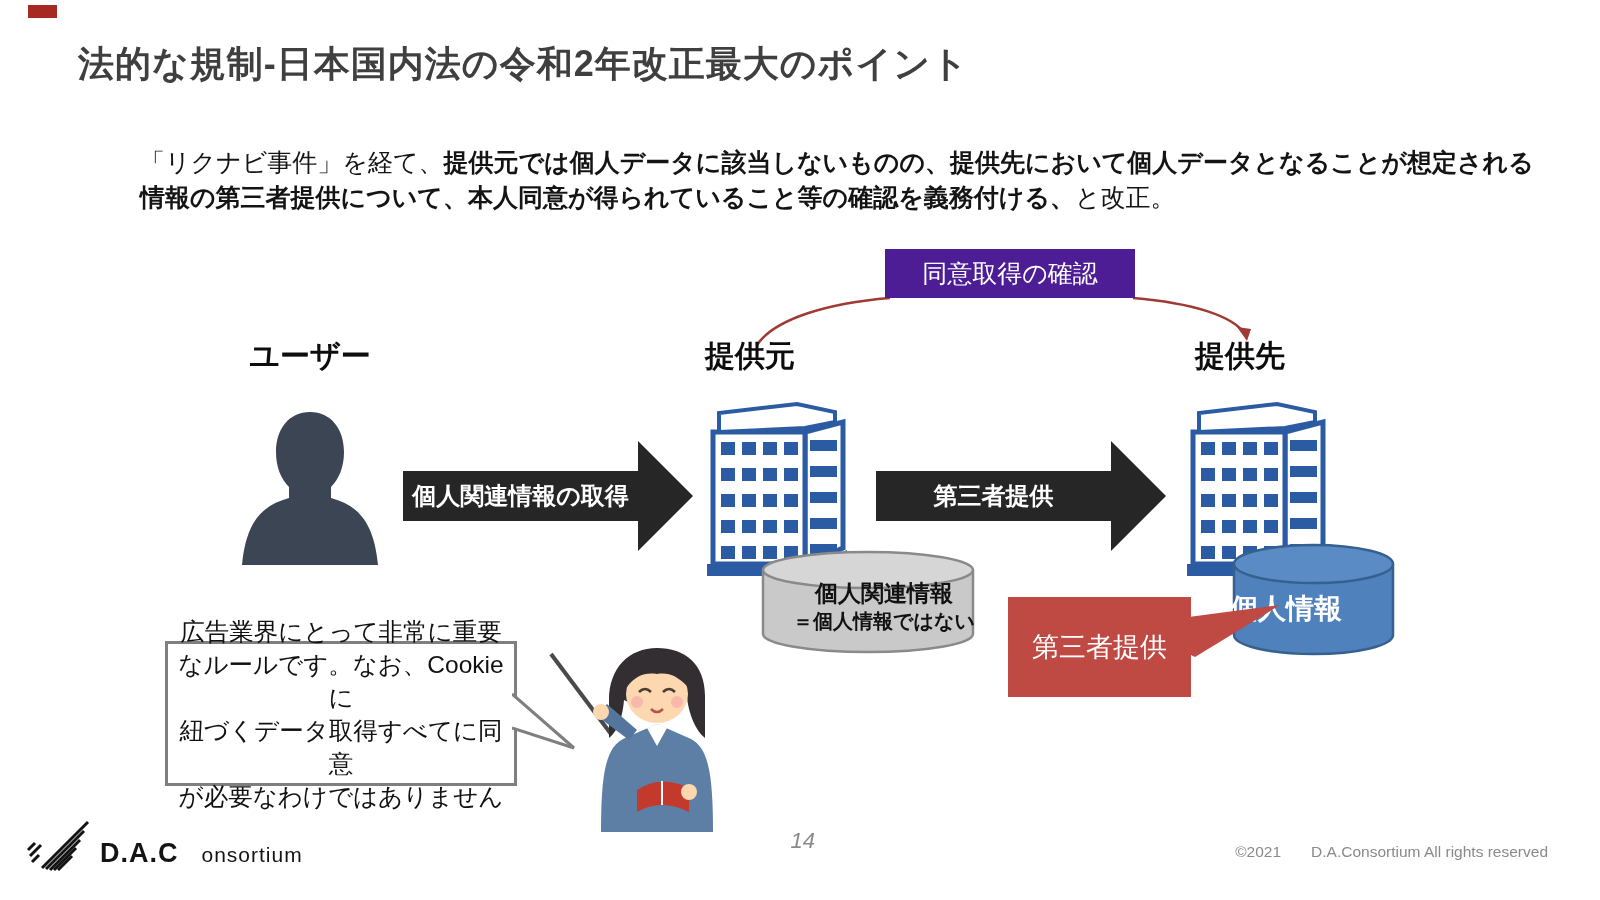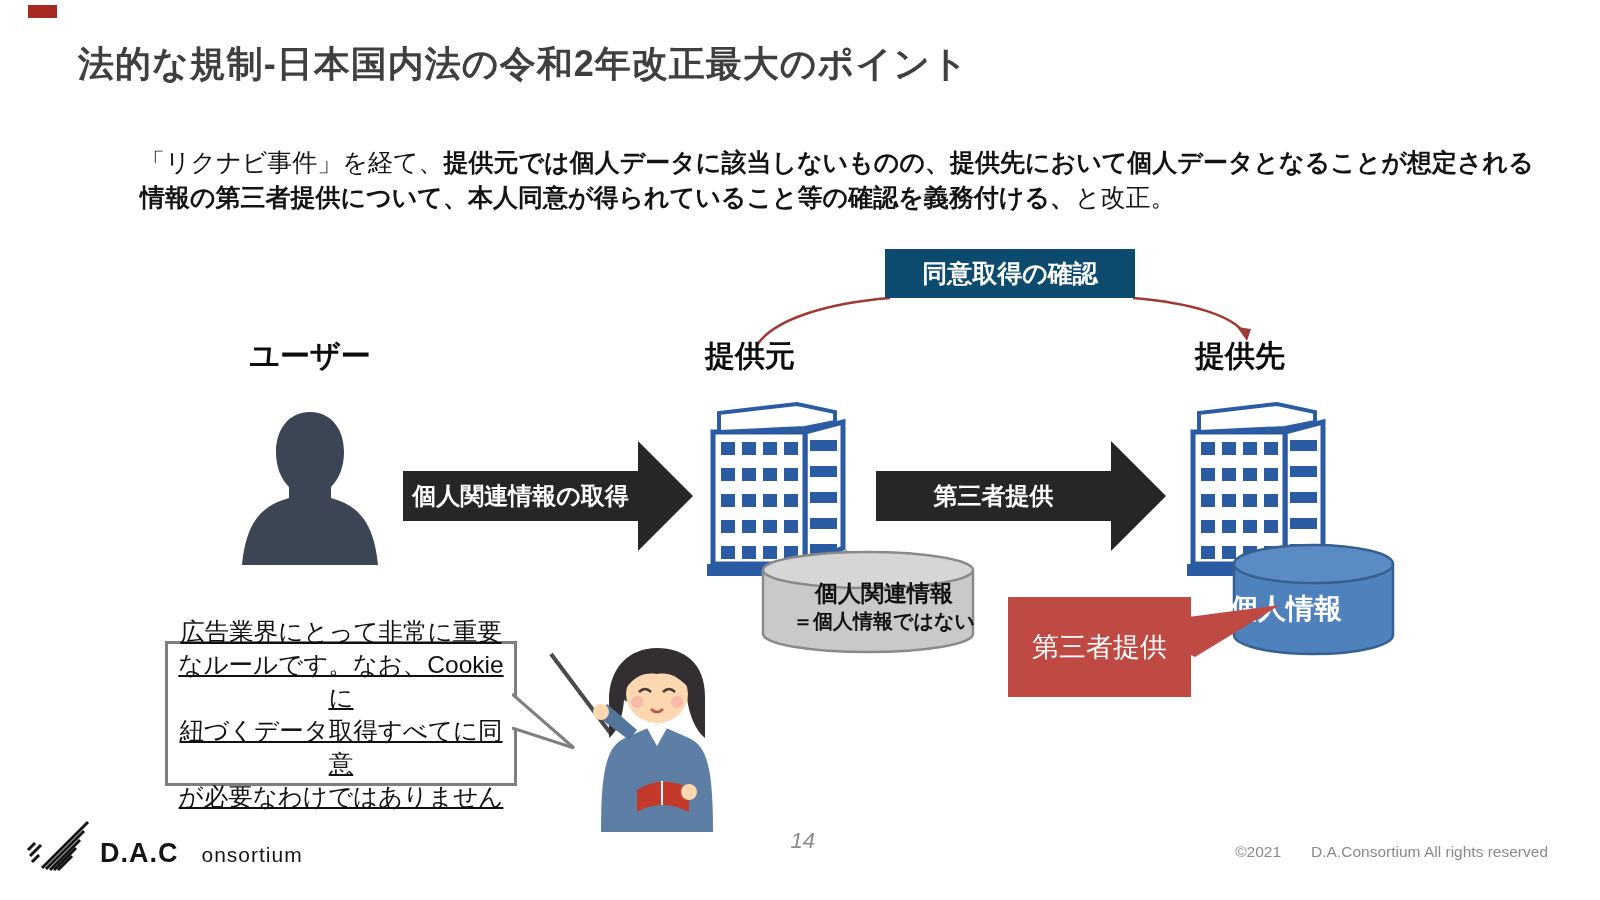--- a/index.html
+++ b/index.html
@@ -6,22 +6,22 @@
   .slide{position:relative;width:1600px;height:900px;background:#ffffff;overflow:hidden;margin:0 auto;}
   .abs{position:absolute;}
 
   .corner-mark{left:28px;top:5px;width:29px;height:13px;background:#a62a21;}
 
   .slide-title{left:78px;top:40px;width:1450px;font-size:36px;font-weight:bold;color:#3f3f3f;letter-spacing:1px;}
 
   .body-text{left:140px;top:120px;width:1405px;font-size:25px;line-height:35px;color:#141414;}
   .body-text .seg-bold{font-weight:bold;}
 
-  .consent-check-box{left:885px;top:249px;width:250px;height:49px;background:#0c4a6e;color:#fff;
-    display:flex;align-items:center;justify-content:center;font-size:25px;font-weight:700;z-index:2;}
+  .consent-check-box{left:885px;top:249px;width:250px;height:49px;background:#4c1d95;color:#fff;
+    display:flex;align-items:center;justify-content:center;font-size:25px;font-weight:400;z-index:2;}
 
   .connector-svg{left:0;top:0;width:1600px;height:900px;z-index:1;pointer-events:none;}
 
   .entity-label{width:160px;text-align:center;font-size:30px;font-weight:bold;color:#0d0d0d;z-index:2;}
   .label-user{left:230px;top:336px;}
   .label-provider{left:670px;top:336px;}
   .label-recipient{left:1160px;top:336px;}
 
   .user-figure{left:235px;top:402px;width:150px;height:163px;z-index:2;}
   .building{width:168px;height:180px;z-index:2;}
@@ -42,21 +42,21 @@
   .cyl-blue{left:1230px;top:542px;width:167px;height:115px;}
   .cyl-blue .cyl-text{position:absolute;left:0;top:48px;width:167px;text-align:left;color:#fff;font-size:28px;font-weight:bold;}
 
   .consent-callout{left:1008px;top:593px;width:285px;height:106px;z-index:4;}
   .consent-callout .callout-box{position:absolute;left:0;top:4px;width:183px;height:100px;background:#bf4a44;
     display:flex;align-items:center;justify-content:center;color:#fff;font-size:27px;font-weight:500;}
   .consent-callout svg{position:absolute;left:0;top:0;}
 
   .speech-bubble{left:165px;top:641px;width:346px;height:139px;background:#fff;border:3px solid #7f7f7f;
     display:flex;flex-direction:column;align-items:center;justify-content:center;z-index:3;
-    font-size:24.5px;line-height:33px;color:#111;text-align:center;text-decoration:underline;}
+    font-size:24.5px;line-height:33px;color:#111;text-align:center;}
   .bubble-tail{left:512px;top:688px;width:70px;height:68px;z-index:4;}
   .teacher{left:549px;top:642px;width:170px;height:190px;z-index:5;}
 
   .footer-logo-icon{left:22px;top:810px;width:78px;height:62px;}
   .footer-logo-text{left:100px;top:838px;display:flex;align-items:baseline;color:#141414;gap:23px;}
   .footer-logo-text .logo-bold{font-size:27px;font-weight:bold;letter-spacing:1px;}
   .footer-logo-text .logo-rest{font-size:21px;letter-spacing:1px;}
 
   .page-number{left:745px;top:828px;width:70px;text-align:right;font-size:22px;color:#8a8a8a;font-style:italic;}
   .copyright{right:52px;top:843px;display:flex;gap:30px;font-size:15.5px;color:#8a8a8a;}

